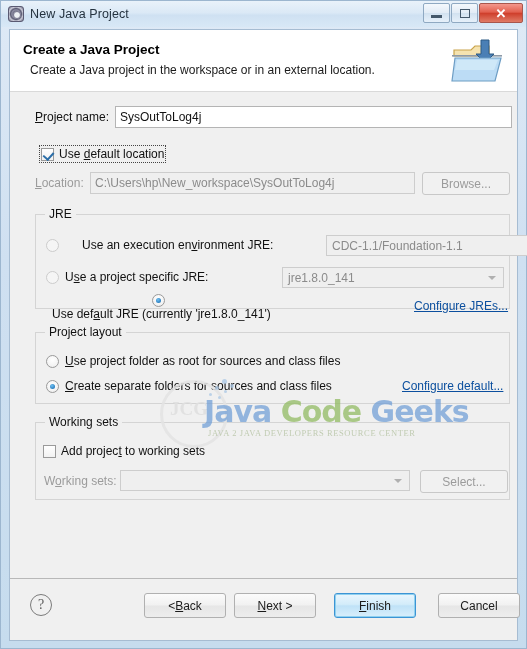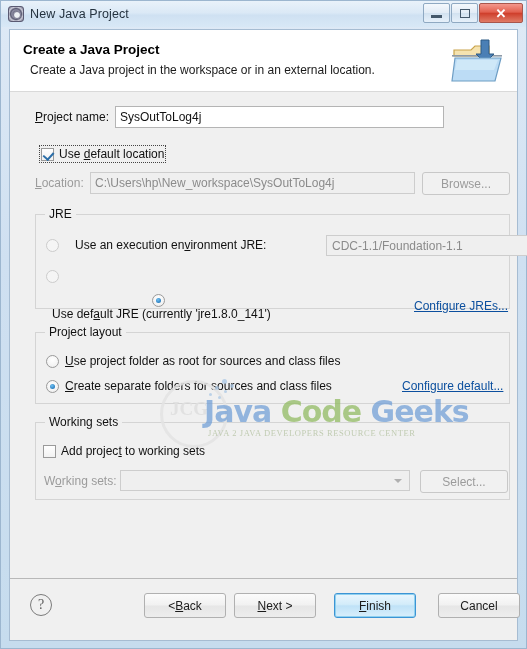--- a/index.html
+++ b/index.html
@@ -222,50 +222,55 @@
         <path d="M4 22 L50 22 L44 45 L1 45 Z" fill="#bcdcf5" stroke="#6d9dc4" stroke-width="1.2"></path>
         <path d="M6 24 L47 24 L43 34 L4 34 Z" fill="#d7ecfa" opacity=".7"></path>
       </svg>
     </div>
 
     <div id="content">
 
       <div class="row" style="position:absolute;left:25px;top:18px;">
         <span class="lbl"><span class="u">P</span>roject name:</span>
       </div>
-      <div class="textfield" style="position:absolute;left:105px;top:14px;width:329px;height:22px;">
+      <div class="textfield" style="position:absolute;left:105px;top:14px;width:397px;height:22px;">
         <span>SysOutToLog4j</span>
       </div>
 
       <div class="row focusbox" style="position:absolute;left:31px;top:55px;text-align:right;">
         <span class="check on"></span>
         <span class="lbl" style="margin-left:5px;">Use <span class="u">d</span>efault location</span>
       </div>
 
       <div class="lbl dis" style="position:absolute;left:25px;top:84px;"><span class="u">L</span>ocation:</div>
       <div class="textfield dis" style="position:absolute;left:80px;top:80px;width:325px;height:22px;">
         <span>C:\Users\hp\New_workspace\SysOutToLog4j</span>
       </div>
       <div class="btn dis" style="position:absolute;left:412px;top:80px;width:88px;height:23px;">Browse...</div>
 
       <div class="group" style="left:25px;top:122px;width:475px;height:95px;">
         <span class="group-title">JRE</span>
       </div>
 
       <div class="row" style="position:absolute;left:36px;top:146px;">
         <span class="radio dis"></span>
-        <span class="lbl" style="margin-left:16px;">Use an execution en<span class="u">v</span>ironment JRE:</span>
+        <span class="lbl" style="margin-left:23px;">Use an execution en<span class="u">v</span>ironment JRE:</span>
       </div>
       <div class="combo" style="position:absolute;left:272px;top:143px;width:222px;height:21px;margin-left:44px;">
         <span class="cval">CDC-1.1/Foundation-1.1</span>
         <span class="arrow"></span>
       </div>
 
       <div class="row" style="position:absolute;left:36px;top:178px;">
         <span class="radio dis"></span>
+        <span class="lbl" style="margin-left:6px;">U<span class="u">s</span>e a project specific JRE:</span>
+      </div>
+      <div class="combo" style="position:absolute;left:272px;top:175px;width:222px;height:21px;">
+        <span class="cval">jre1.8.0_141</span>
+        <span class="arrow"></span>
       </div>
 
       <div class="row" style="position:absolute;left:36px;top:202px;flex-direction:column;">
         <span class="radio on"></span>
         <span class="lbl" style="margin-left:6px;">Use def<span class="u">a</span>ult JRE (currently 'jre1.8.0_141')</span>
       </div>
       <div class="link" style="position:absolute;left:404px;top:207px;">Configure JREs...</div>
 
       <div class="group" style="left:25px;top:240px;width:475px;height:72px;">
         <span class="group-title">Project layout</span>

